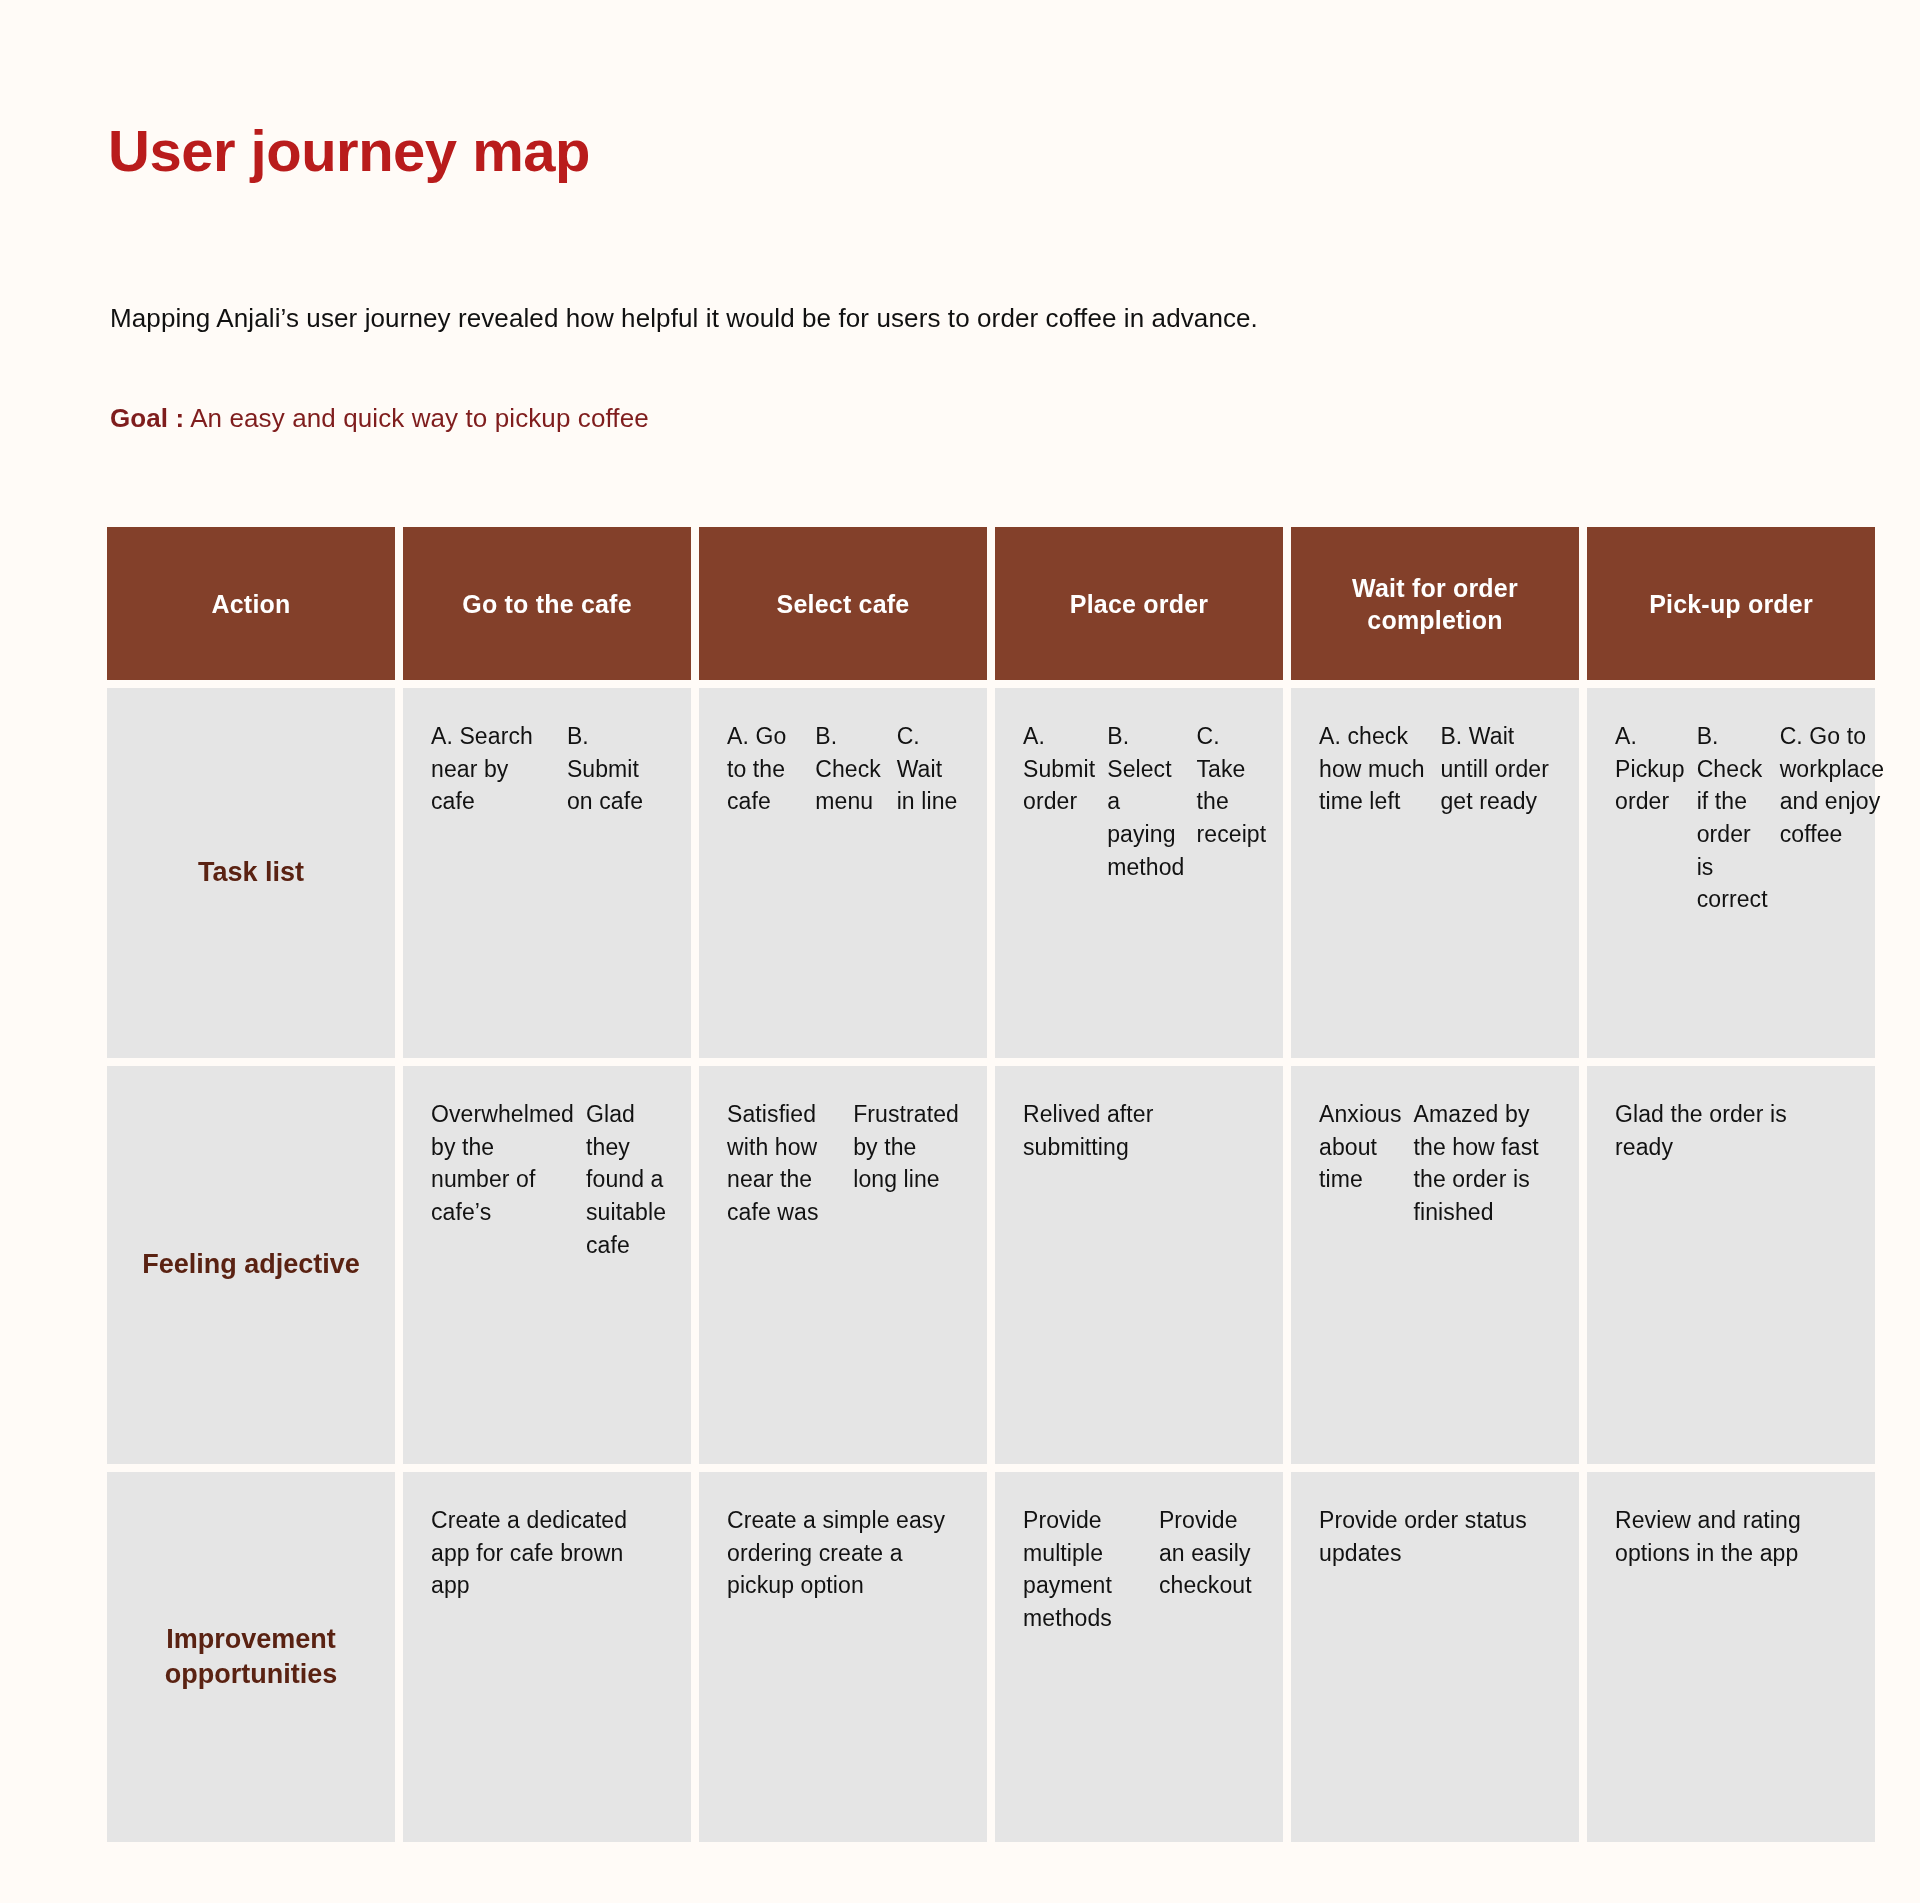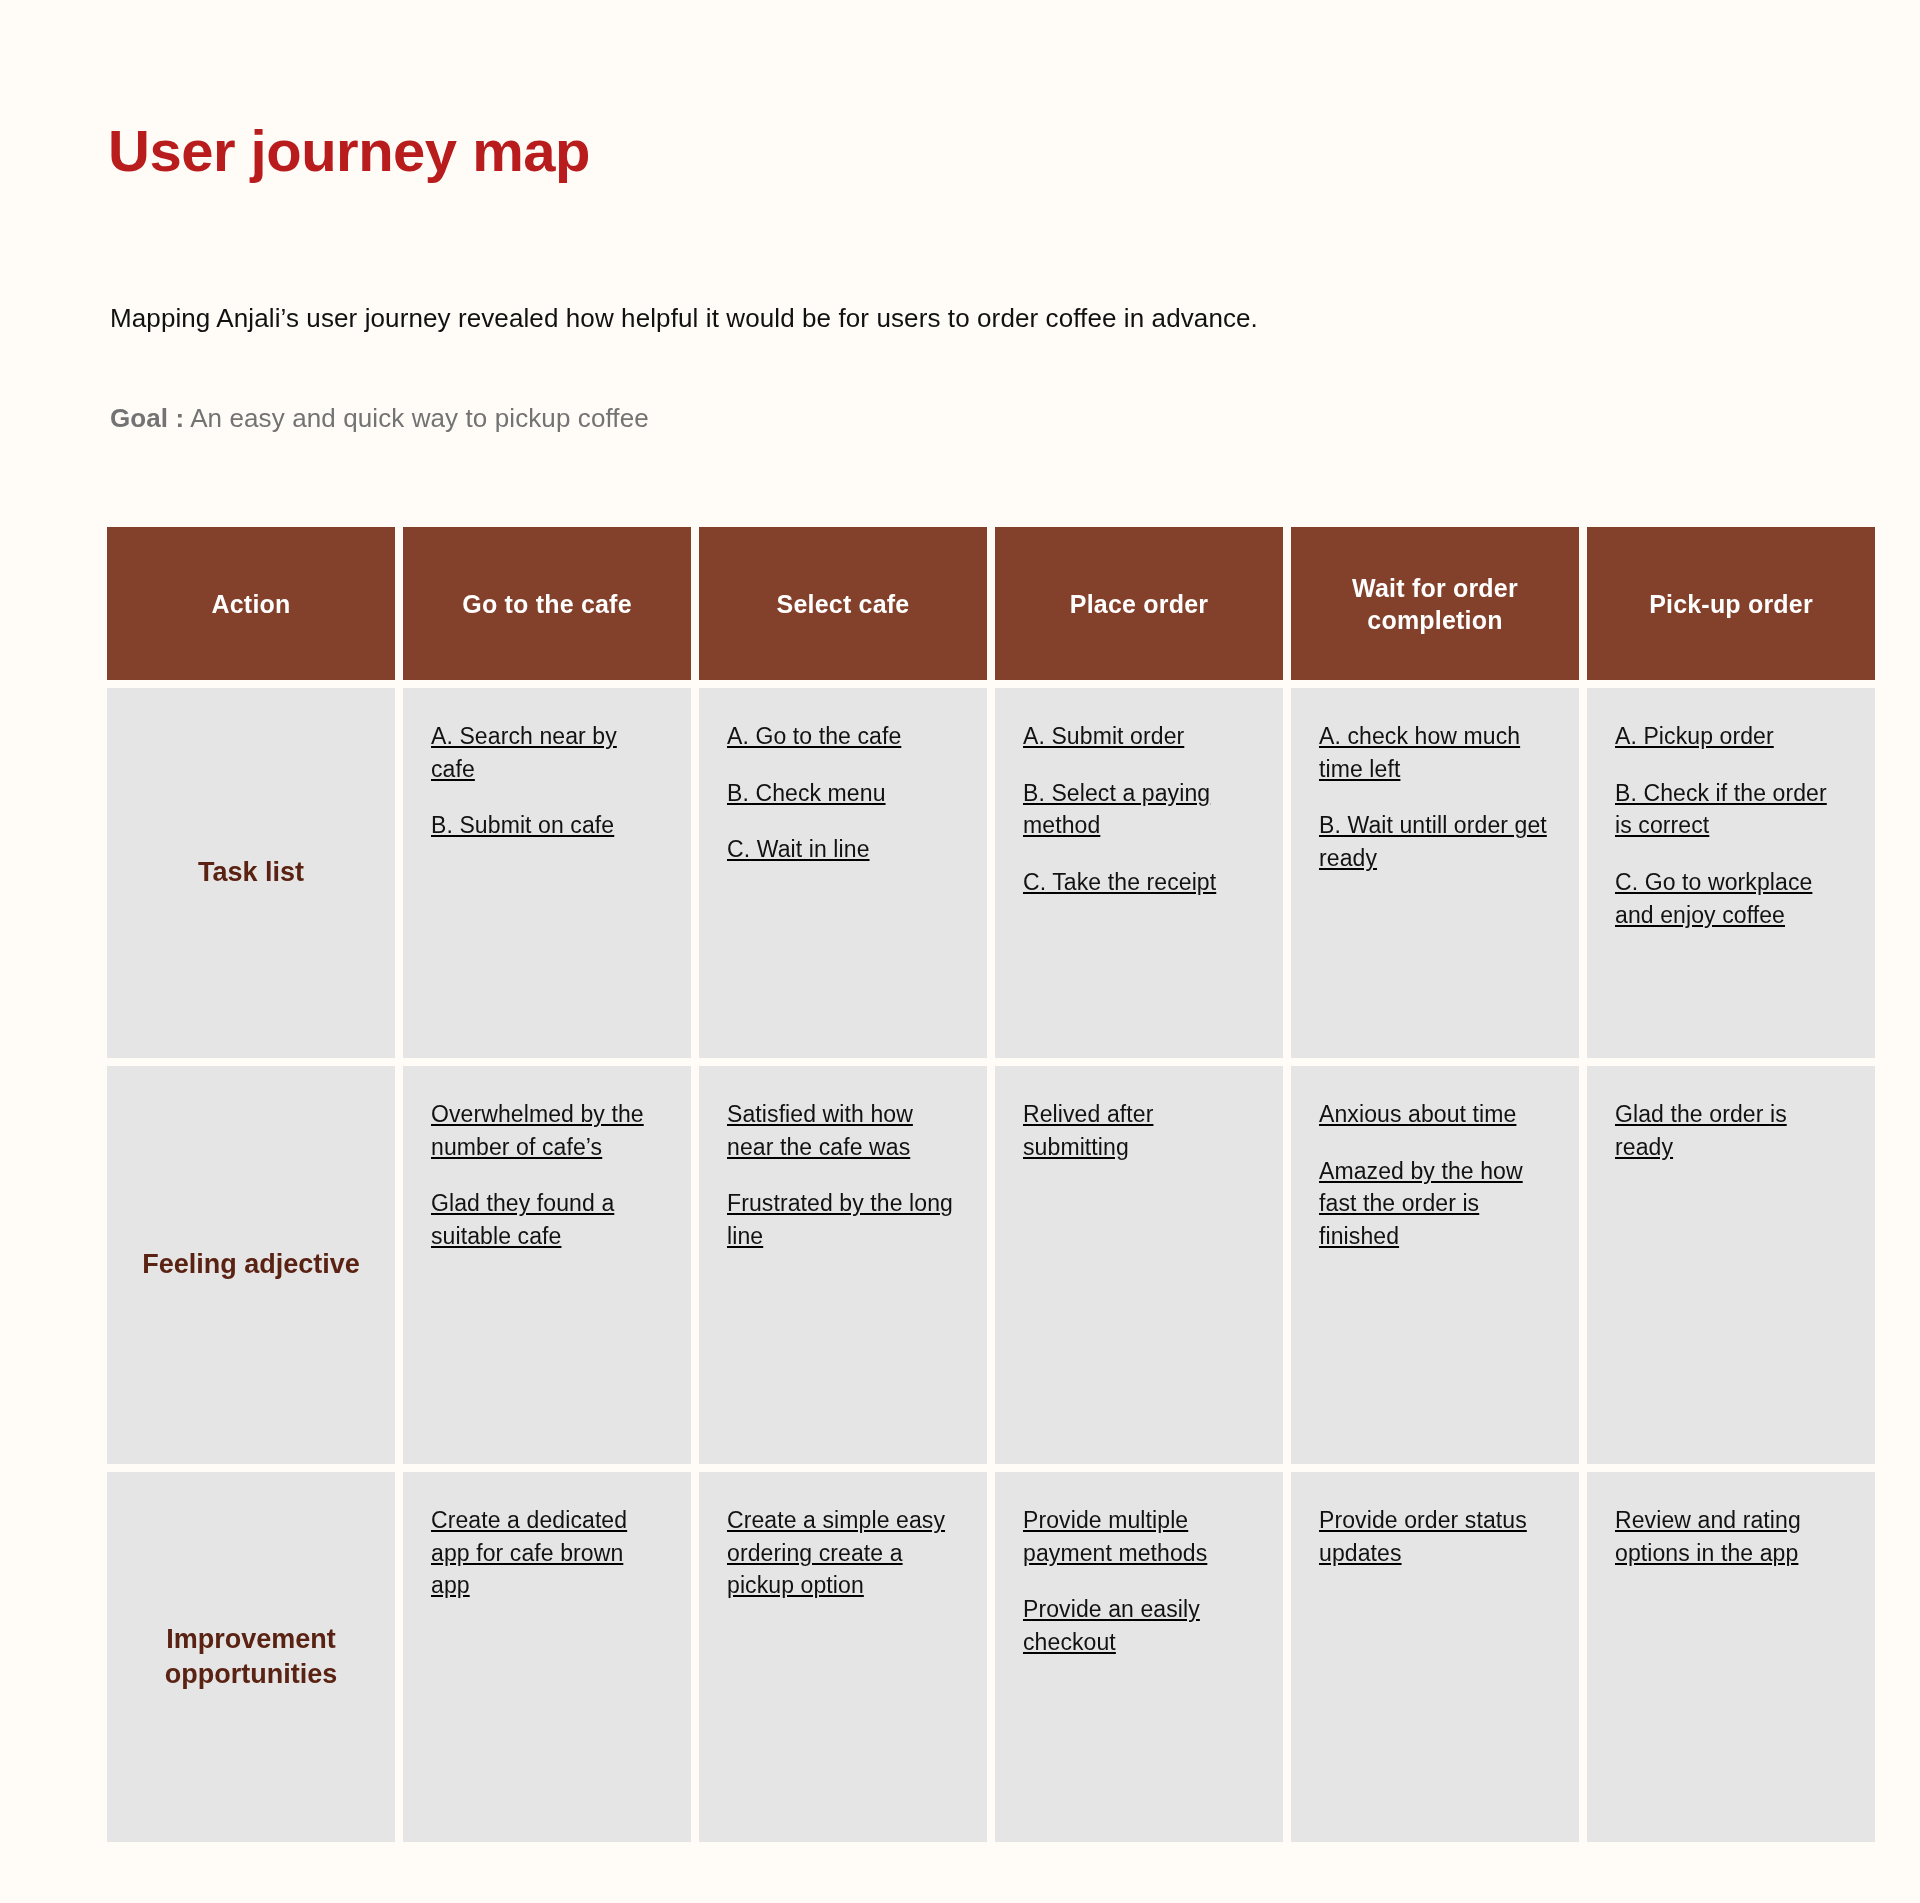--- a/index.html
+++ b/index.html
@@ -39,21 +39,21 @@
     color: #111111;
     line-height: 1.4;
     letter-spacing: 0.1px;
   }
 
   .goal-line {
     position: absolute;
     left: 110px;
     top: 400px;
     font-size: 26px;
-    color: #737373;
+    color: #7f1d1d;
     line-height: 1.4;
     letter-spacing: 0.1px;
   }
   .goal-line .goal-label { font-weight: bold; }
 
   
   .journey-table {
     position: absolute;
     left: 107px;
     top: 527px;
@@ -101,23 +101,21 @@
     padding: 10px !important;
   }
 
   .row-tasklist .cell { height: 370px; }
   .row-feeling .cell { height: 398px; }
   .row-improve .cell { height: 370px; }
 
   .cell-list {
     list-style: none;
     display: flex;
-    flex-direction: column;
-    gap: 24px;
-    text-decoration: underline;
+    gap: 12px;
   }
 
   .cell-list li {
     font-size: 23px;
     color: #121212;
     line-height: 1.42;
     letter-spacing: 0.1px;
   }
 </style>
 </head>

